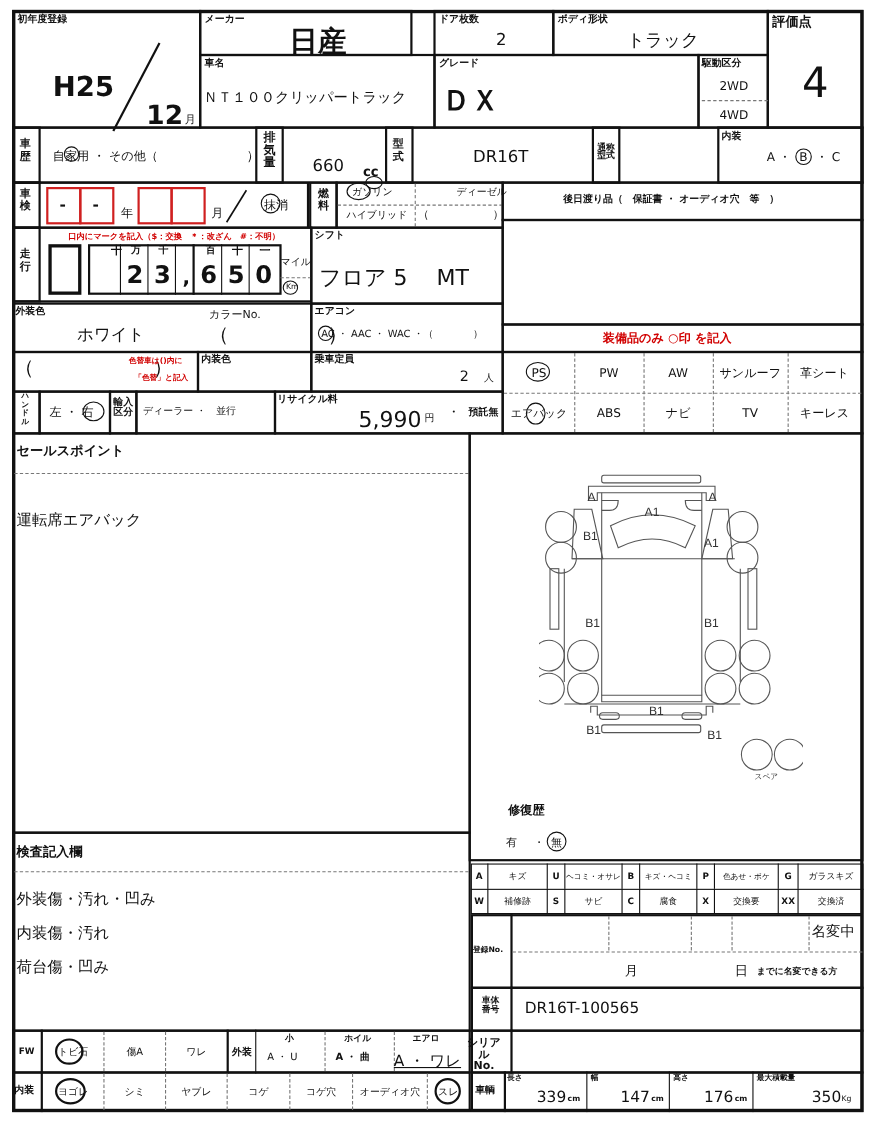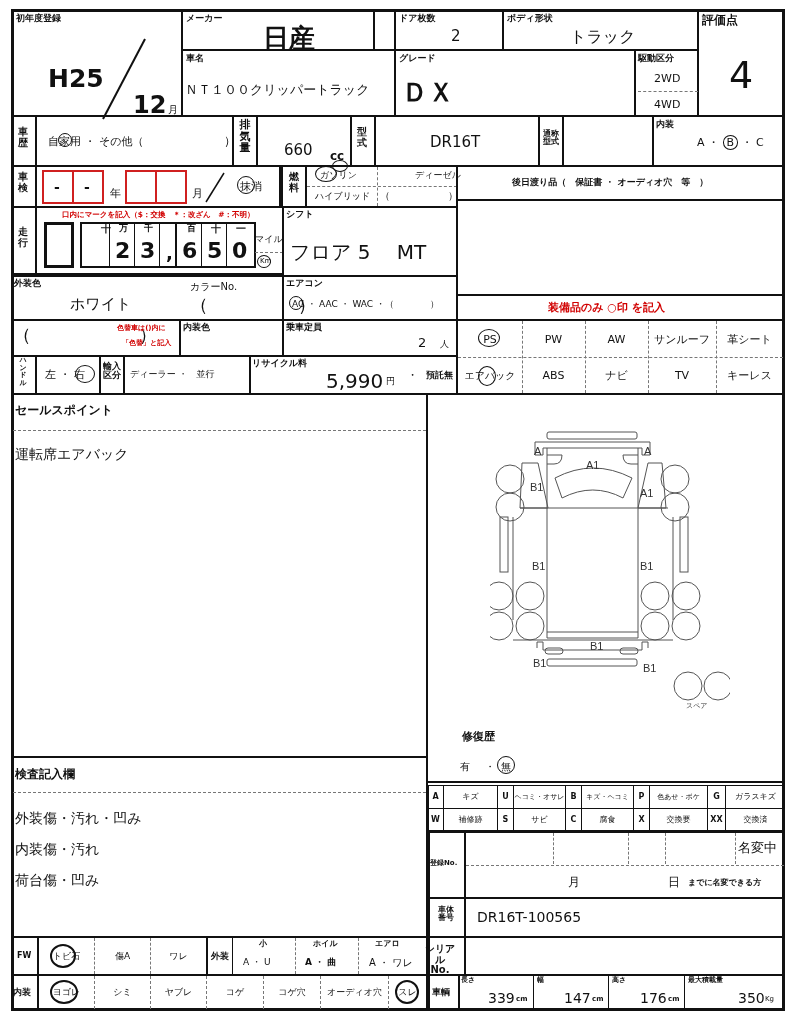--- a/index.html
+++ b/index.html
@@ -215,21 +215,21 @@
 <span class="txt" style="left:130px;top:370px;font-size:9px;">ディーラー ・　並行</span>
 <div class="bx" style="left:249px;top:355px;width:209px;height:40px;"></div>
 <span class="lbl" style="left:252px;top:359px;">リサイクル料</span>
 <span class="txt" style="left:326px;top:371px;font-size:20px;">5,990</span>
 <span class="txt" style="left:386px;top:377px;font-size:9px;">円</span>
 <span class="txt" style="left:408px;top:371px;font-size:9px;font-weight:bold;">・　預託無</span>
 
 <div class="bx" style="left:11px;top:393px;width:417px;height:365px;"></div>
 <span class="txt" style="left:15px;top:404px;font-size:12px;font-weight:bold;">セールスポイント</span>
 <div class="dash-h" style="left:13px;top:430px;width:413px;"></div>
-<span class="txt" style="left:15px;top:447px;font-size:14px;">運転席エアバック</span>
+<span class="txt" style="left:15px;top:466px;font-size:14px;">運転席エアバック</span>
 
 <div class="bx" style="left:426px;top:393px;width:359px;height:390px;"></div>
 <svg class="abs" style="left:490px;top:420px;" width="240" height="300" viewBox="0 0 240 300">
   <g fill="none" stroke="#555" stroke-width="1">
     <rect x="57" y="12" width="90" height="7" rx="2"></rect>
     <path d="M45 22 L160 22 L160 35 L152 35 L152 28 L53 28 L53 35 L45 35 Z"></path>
     <line x1="57" y1="28" x2="57" y2="212"></line>
     <line x1="148" y1="28" x2="148" y2="212"></line>
     <path d="M57 35 L72 35 Q72 44 64 44 L57 44"></path>
     <path d="M148 35 L133 35 Q133 44 141 44 L148 44"></path>
@@ -345,21 +345,21 @@
 <div class="cell" style="left:39px;top:938px;width:55px;height:36px;font-size:9px;">トビ石</div>
 <div class="circ" style="left:50px;top:944px;width:26px;height:24px;border-width:2px;"></div>
 <div class="cell" style="left:95px;top:938px;width:55px;height:36px;font-size:9px;">傷A</div>
 <div class="cell" style="left:151px;top:938px;width:55px;height:36px;font-size:9px;">ワレ</div>
 <div class="cell" style="left:208px;top:938px;width:24px;height:36px;font-size:9px;font-weight:bold;">外装</div>
 <span class="txt" style="left:259px;top:940px;font-size:8px;font-weight:bold;">小</span>
 <span class="txt" style="left:243px;top:958px;font-size:9px;">A ・ U</span>
 <span class="txt" style="left:313px;top:940px;font-size:8px;font-weight:bold;">ホイル</span>
 <span class="txt" style="left:305px;top:958px;font-size:9px;font-weight:bold;">A ・ 曲</span>
 <span class="txt" style="left:375px;top:940px;font-size:8px;font-weight:bold;">エアロ</span>
-<span class="txt" style="left:369px;top:958px;font-size:10px;">A ・ ワレ</span>
+<span class="txt" style="left:358px;top:958px;font-size:14px;text-decoration:underline;">A ・ ワレ</span>
 
 <div class="bx" style="left:11px;top:974px;width:417px;height:37px;"></div>
 <div class="abs" style="left:37px;top:974px;width:2px;height:37px;background:#111;"></div>
 <span class="txt" style="left:13px;top:988px;font-size:9px;font-weight:bold;">内装</span>
 <div class="dash-v" style="left:94px;top:976px;height:33px;"></div>
 <div class="dash-v" style="left:150px;top:976px;height:33px;"></div>
 <div class="dash-v" style="left:206px;top:976px;height:33px;"></div>
 <div class="dash-v" style="left:263px;top:976px;height:33px;"></div>
 <div class="dash-v" style="left:320px;top:976px;height:33px;"></div>
 <div class="dash-v" style="left:388px;top:976px;height:33px;"></div>

